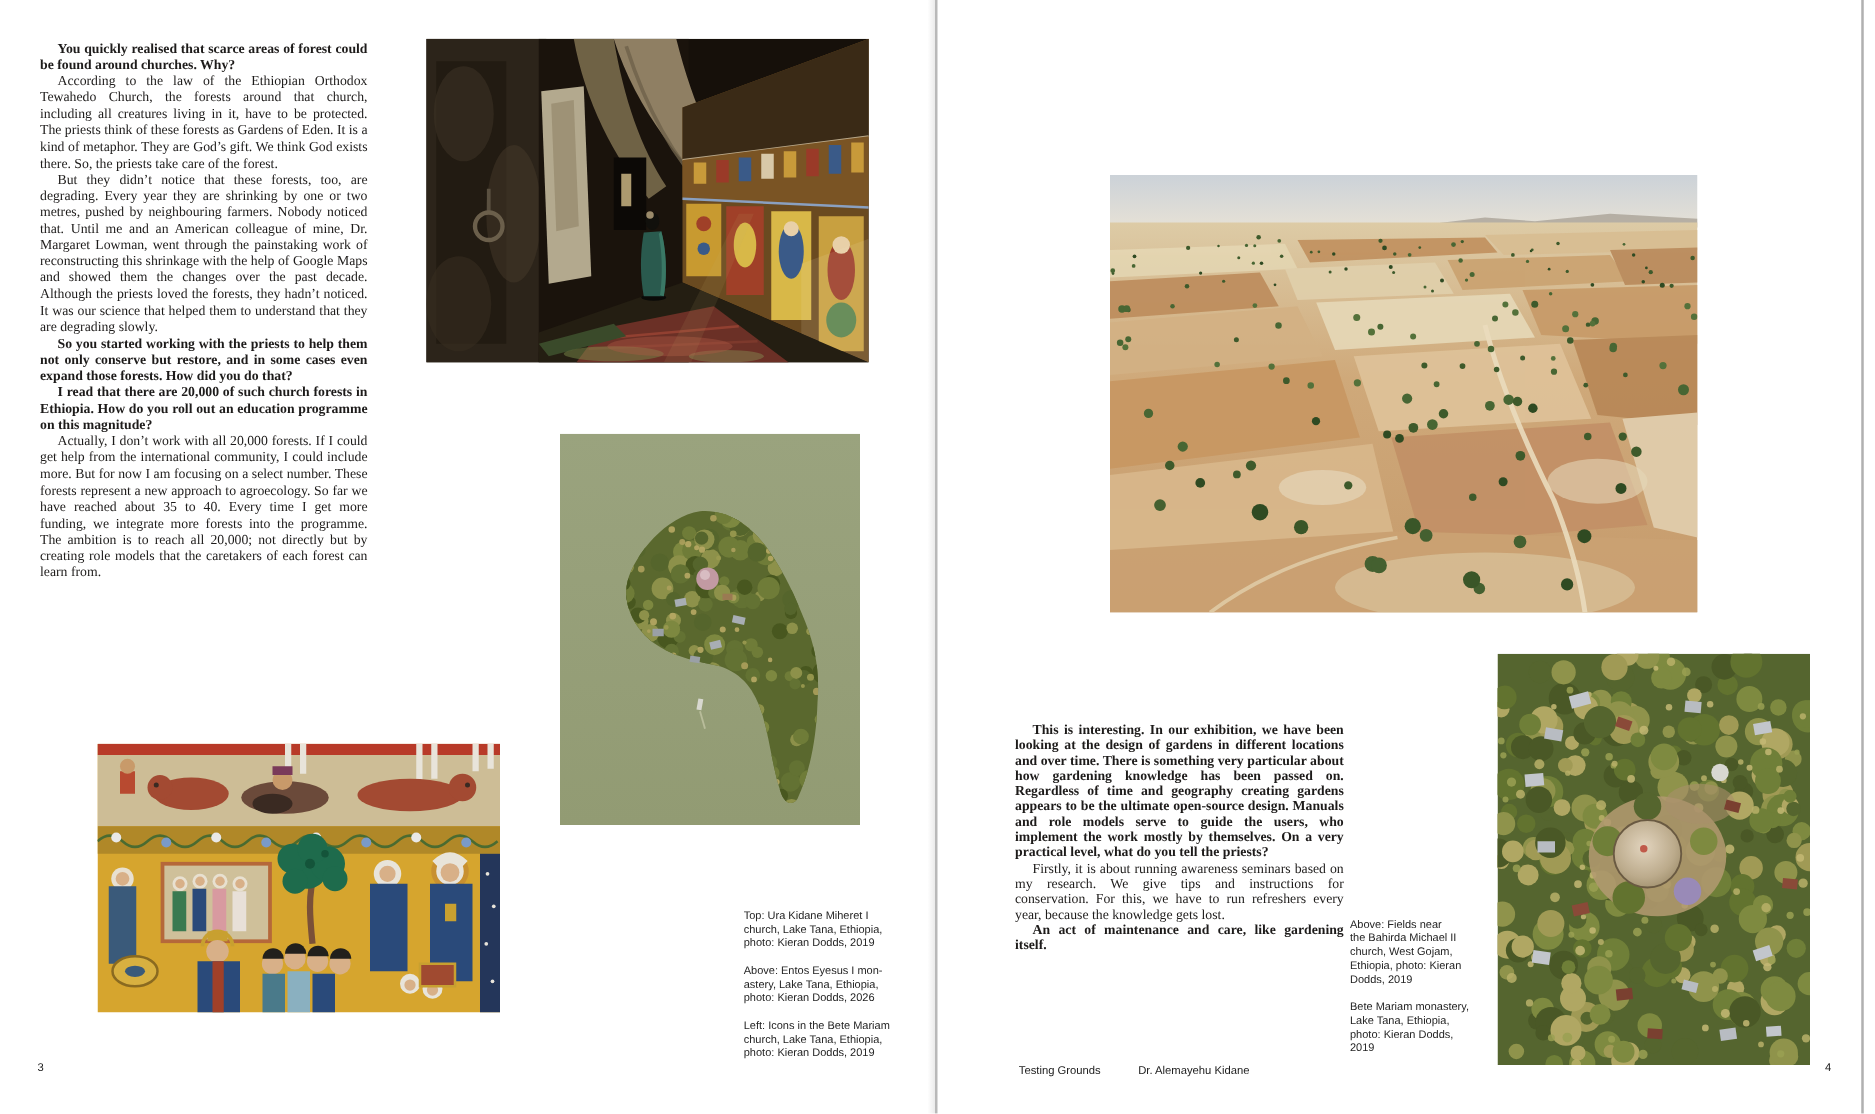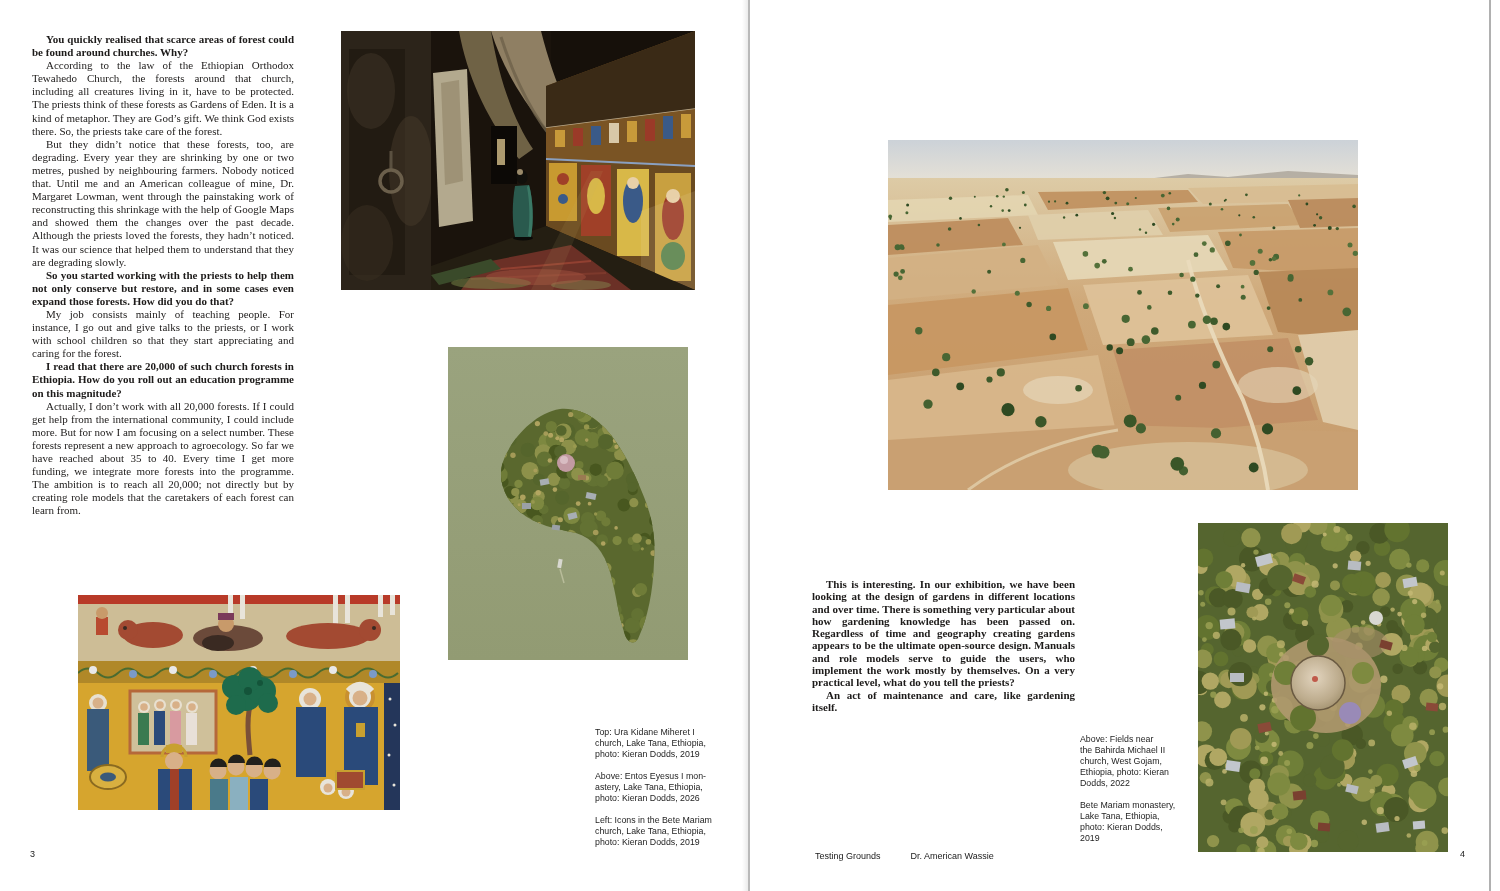--- a/index.html
+++ b/index.html
@@ -23,21 +23,20 @@
 </head>
 <body>
 
 <div class="spread">
 
   <div class="bodycol" style="left:32px;top:33px;width:262px;">
     <p class="q">You quickly realised that scarce areas of forest could be found around churches. Why?</p>
     <p class="a">According to the law of the Ethiopian Orthodox Tewahedo Church, the forests around that church, including all creatures living in it, have to be protected. The priests think of these forests as Gardens of Eden. It is a kind of metaphor. They are God’s gift. We think God exists there. So, the priests take care of the forest.</p>
     <p class="a">But they didn’t notice that these forests, too, are degrading. Every year they are shrinking by one or two metres, pushed by neighbouring farmers. Nobody noticed that. Until me and an American colleague of mine, Dr. Margaret Lowman, went through the painstaking work of reconstructing this shrinkage with the help of Google Maps and showed them the changes over the past decade. Although the priests loved the forests, they hadn’t noticed. It was our science that helped them to understand that they are degrading slowly.</p>
     <p class="q">So you started working with the priests to help them not only conserve but restore, and in some cases even expand those forests. How did you do that?</p>
-    <p class="a">My job consists mainly of teaching people. For instance, I go out and give talks to the priests, or I work with school children so that they start appreciating and caring for the forest.</p>
     <p class="q">I read that there are 20,000 of such church forests in Ethiopia. How do you roll out an education programme on this magnitude?</p>
     <p class="a">Actually, I don’t work with all 20,000 forests. If I could get help from the international community, I could include more. But for now I am focusing on a select number. These forests represent a new approach to agroecology. So far we have reached about 35 to 40. Every time I get more funding, we integrate more forests into the programme. The ambition is to reach all 20,000; not directly but by creating role models that the caretakers of each forest can learn from.</p>
   </div>
 
   <div class="photo" style="left:341px;top:31px;width:354px;height:259px;">
     <svg viewBox="0 0 354 259" preserveAspectRatio="none">
       <rect width="354" height="259" fill="#16100a"></rect>
 
       <polygon points="0,0 96,0 90,259 0,259" fill="#2c241a"></polygon>
       <rect x="8" y="18" width="56" height="226" fill="#221b12"></rect>
@@ -709,29 +708,30 @@
           <circle cx="295.5" cy="330.8" r="4.6" fill="#446030"></circle>
           <circle cx="252.9" cy="288.3" r="5.1" fill="#446030"></circle>
           <circle cx="289.3" cy="323.8" r="6.9" fill="#3a5628"></circle>
           <circle cx="328.0" cy="293.4" r="5.1" fill="#446030"></circle>
         </g>
     </svg>
   </div>
 
   <div class="bodycol tight" style="left:812px;top:578px;width:263px;">
     <p class="q">This is interesting. In our exhibition, we have been looking at the design of gardens in different locations and over time. There is something very particular about how gardening knowledge has been passed on. Regardless of time and geography creating gardens appears to be the ultimate open-source design. Manuals and role models serve to guide the users, who implement the work mostly by themselves. On a very practical level, what do you tell the priests?</p>
+    <p class="a">Firstly, it is about running awareness seminars based on my research. We give tips and instructions for conservation. For this, we have to run refreshers every year, because the knowledge gets lost.</p>
     <p class="q">An act of maintenance and care, like gardening itself.</p>
   </div>
 
   <div class="captions" style="left:1080px;top:734px;width:104px;">
     <p>Above: Fields near
 the Bahirda Michael II
 church, West Gojam,
 Ethiopia, photo: Kieran
-Dodds, 2022</p>
+Dodds, 2019</p>
     <p>Bete Mariam monastery,
 Lake Tana, Ethiopia,
 photo: Kieran Dodds,
 2019</p>
   </div>
 
   <div class="photo" style="left:1198px;top:523px;width:250px;height:329px;">
     <svg viewBox="0 0 250 329" preserveAspectRatio="none">
       <defs>
         <radialGradient id="dome" cx=".45" cy=".4" r=".75">
@@ -1094,19 +1094,19 @@
         <rect x="228" y="180" width="12" height="8" fill="#8a4a38" transform="rotate(6 234 184)"></rect>
         <rect x="178" y="300" width="13" height="9" fill="#b8bcc2" transform="rotate(-8 184 304)"></rect>
         <rect x="120" y="300" width="12" height="8" fill="#7a4030" transform="rotate(4 126 304)"></rect>
         <rect x="215" y="298" width="12" height="8" fill="#c2c6cc" transform="rotate(-4 221 302)"></rect>
         <rect x="172" y="545" width="12" height="8" fill="#c2c6cc"></rect>
       </g>
     </svg>
   </div>
 
   <div class="footer" style="left:815px;top:851px;">
-    <span>Testing Grounds</span><span>Dr. American Wassie</span>
+    <span>Testing Grounds</span><span>Dr. Alemayehu Kidane</span>
   </div>
 
   <div class="pagenum" style="left:1460px;top:849px;">4</div>
 
   <div class="gutter" style="left:1489px;width:1.5px;background:#b0b0b0;"></div>
 </div>
 
 </body></html>

